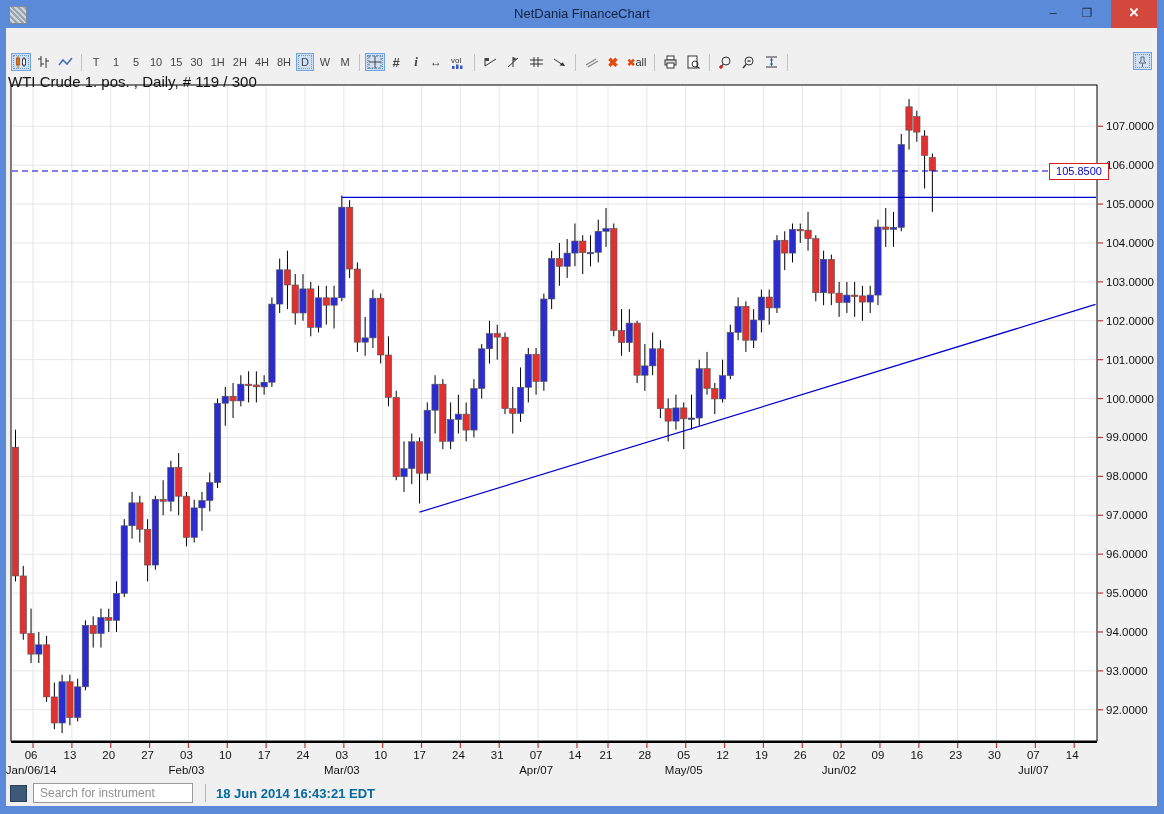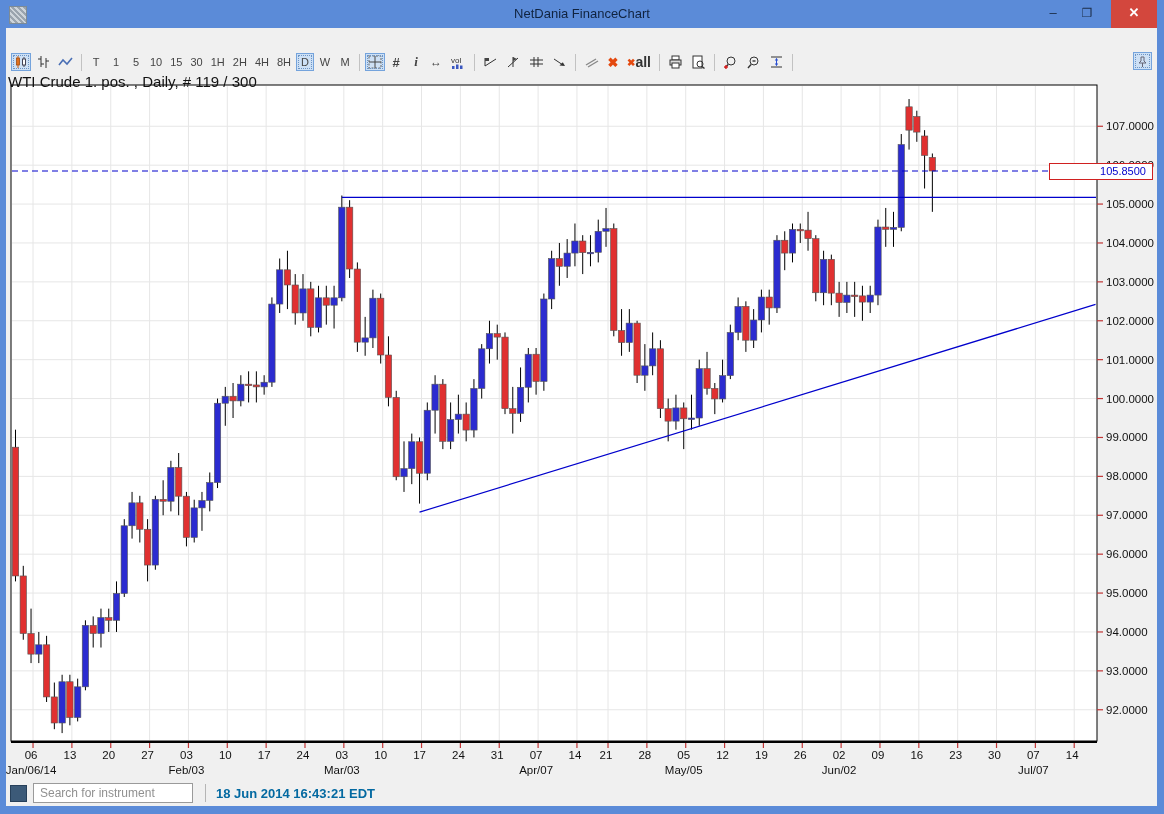--- a/index.html
+++ b/index.html
@@ -35,21 +35,21 @@
   .tbtn.sel{background:#cde0f5;border:1px solid #74a3dc;outline:1px dotted #6c94c4;outline-offset:-3px;}
   .tsep{width:1px;height:17px;background:#c2c2c2;margin:0 4px;}
   .tbtn svg{display:block;}
   #pin-btn{position:absolute;right:4px;top:1px;}
   
   #chart-caption{position:absolute;left:8px;top:73px;z-index:4;font-size:15px;color:#111;}
   
   #chart-svg{position:absolute;left:0;top:0;z-index:1;}
   
   #price-badge{position:absolute;left:1049px;top:163px;width:58px;height:15px;background:#fff;
-    border:1px solid #d02020;color:#0000cc;font-size:11px;line-height:15px;text-align:center;z-index:4;padding-left:44px;}
+    border:1px solid #d02020;color:#0000cc;font-size:11px;line-height:15px;text-align:center;z-index:4;}
   
   #statusbar{position:absolute;left:6px;top:780px;width:1151px;height:26px;background:#f0f0f0;z-index:6;
     display:flex;align-items:center;}
   #status-square{width:15px;height:15px;background:#3c5a78;border:1px solid #27405a;margin:0 6px 0 4px;}
   #search-box{width:158px;height:18px;background:#fff;border:1px solid #9a9a9a;display:flex;align-items:center;}
   #search-input{border:none;outline:none;flex:1;font-size:12px;color:#333;font-family:"Liberation Sans",sans-serif;
     background:transparent;padding:0 2px;}
   #search-input::placeholder{color:#909090;}
   #status-sep{width:1px;height:18px;background:#b5b5b5;margin:0 10px 0 12px;}
   #timestamp{font-size:13px;font-weight:bold;color:#0369a1;}
@@ -162,21 +162,21 @@
     <span class="tsep"></span>
     <span class="tbtn">
       <svg width="15" height="14" viewBox="0 0 15 14">
         <line x1="2" y1="10" x2="12" y2="4" stroke="#888" stroke-width="1.4"></line>
           <line x1="4" y1="12" x2="14" y2="6" stroke="#888" stroke-width="1.4"></line>
       </svg>
     </span>
     <span class="tbtn" style="color:#e4490f;font-weight:bold;font-size:13px;">✖</span>
     <span class="tbtn" style="color:#e4490f;font-weight:bold;font-size:10px;">
       <span>✖</span>
-        <sub style="color:#333;font-weight:bold;font-size:14px;">all</sub>
+        <sub style="color:#333;font-weight:normal;font-size:11px;">all</sub>
     </span>
     <span class="tsep"></span>
     <span class="tbtn">
       <svg width="15" height="14" viewBox="0 0 15 14">
         <rect x="4" y="1" width="7" height="4" fill="#fff" stroke="#333"></rect>
         <rect x="2" y="5" width="11" height="5" fill="#ddd" stroke="#333"></rect>
         <rect x="4" y="8" width="7" height="5" fill="#fff" stroke="#333"></rect>
       </svg>
     </span>
     <span class="tbtn">

